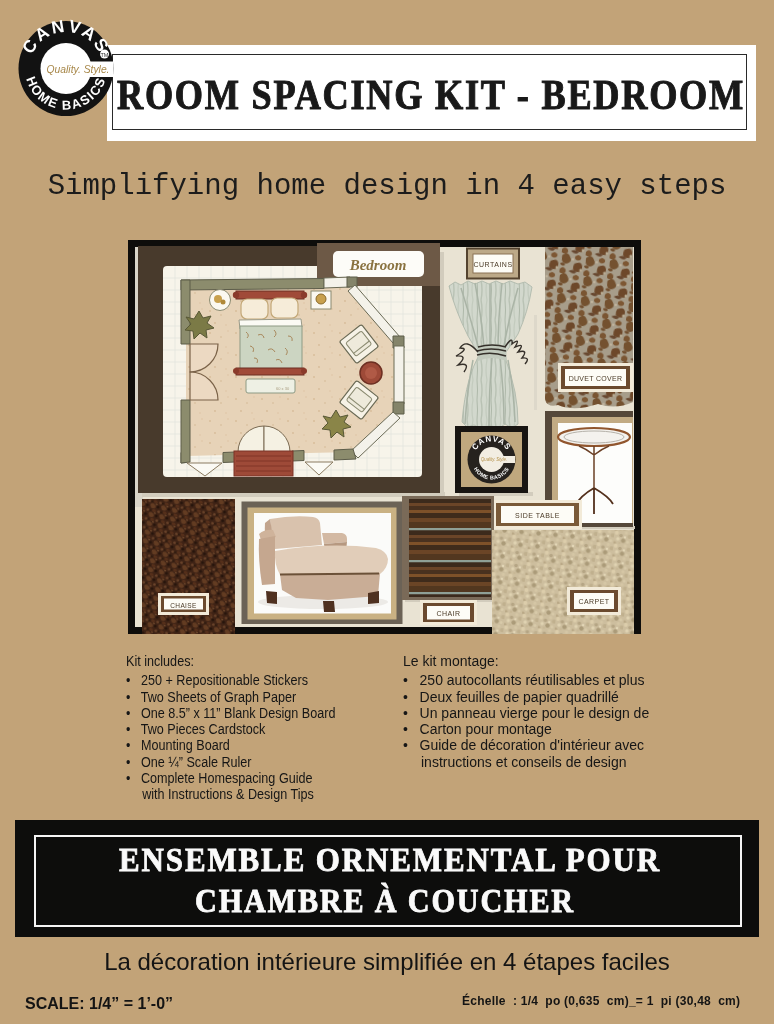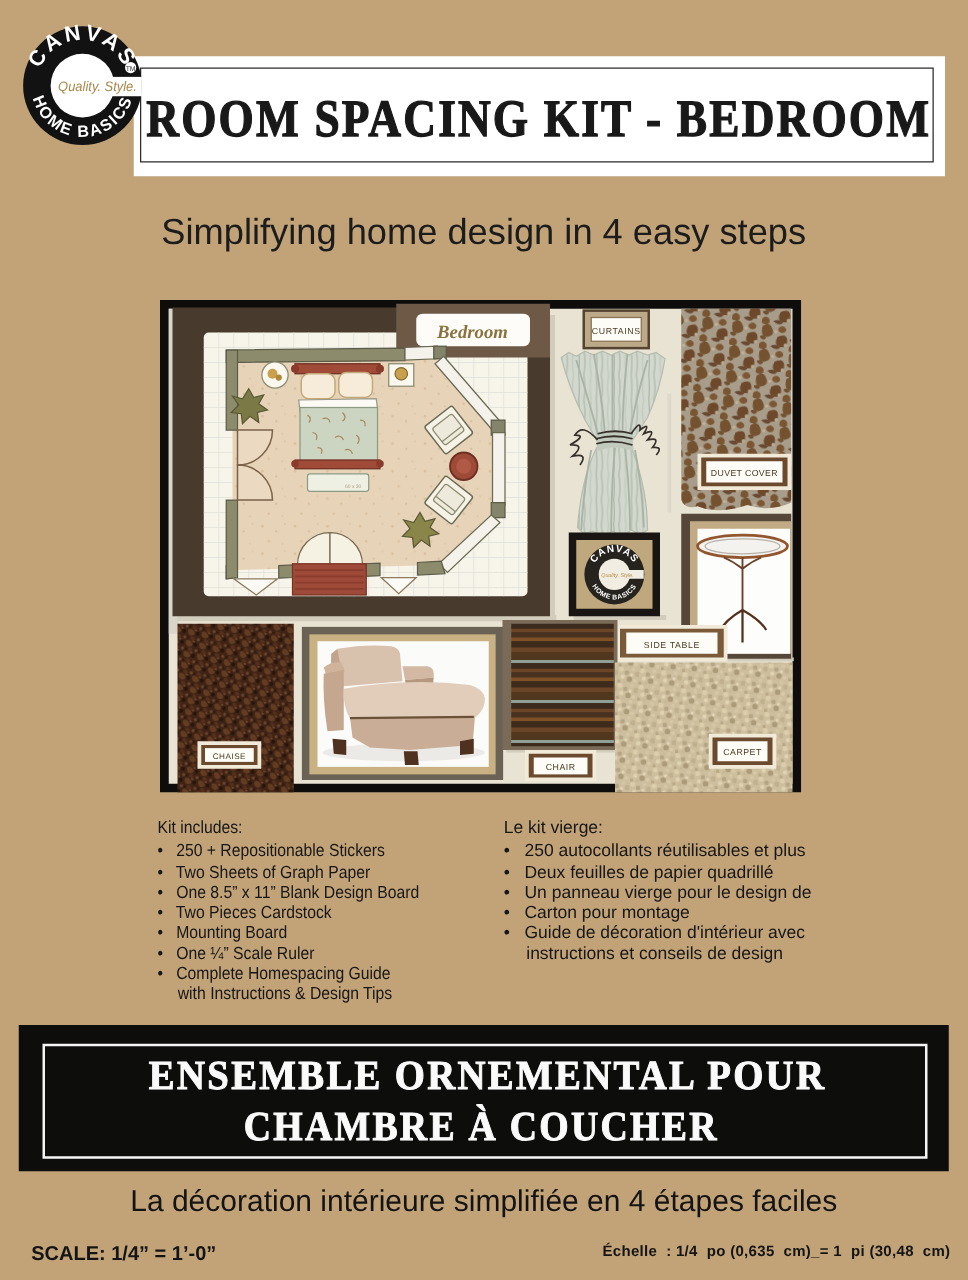--- a/index.html
+++ b/index.html
@@ -30,21 +30,21 @@
     <textPath href="#arcTop" startOffset="50%" text-anchor="middle">CANVAS</textPath>
   </text>
   <text font-family="Liberation Sans" font-weight="bold" font-size="13" fill="#ffffff" letter-spacing="1.5">
     <textPath href="#arcBot" startOffset="50%" text-anchor="middle">HOME BASICS</textPath>
   </text>
   <text x="46.5" y="72.8" font-family="Liberation Sans" font-style="italic" font-size="11" fill="#a8884a" textLength="63" lengthAdjust="spacingAndGlyphs">Quality. Style.</text>
   <circle cx="104.5" cy="54" r="4.5" fill="#ffffff"></circle>
   <text x="100.5" y="56.5" font-family="Liberation Sans" font-size="5.5" fill="#333333">TM</text>
 </svg>
 
-<div class="abs" style="left:0;top:170px;width:774px;text-align:center;font-size:29px;color:#1c1c1c;">Simplifying home design in 4 easy steps</div>
+<div class="abs" style="left:0;top:170px;width:774px;text-align:center;font-size:29px;color:#1c1c1c;font-family:Liberation Mono, monospace;">Simplifying home design in 4 easy steps</div>
 
 <svg class="abs" style="left:128px;top:240px;" width="513" height="394" viewBox="0 0 513 394" id="photo">
   <defs>
     <pattern id="chenille" width="11" height="9" patternUnits="userSpaceOnUse" patternTransform="rotate(12)">
       <rect width="11" height="9" fill="#3f2315"></rect>
       <path d="M0 1 q3 -2 5 1 q2 2 -1 3 q-4 1 -4 -4z" fill="#633c22"></path>
       <circle cx="8" cy="3" r="1.6" fill="#27150c"></circle>
       <path d="M3 6 q3 -1 4 2 q-2 2 -4 0z" fill="#552f1a"></path>
       <circle cx="9.5" cy="7.5" r="1.3" fill="#6b442a"></circle>
       <circle cx="1" cy="7.5" r="1" fill="#2d1a0e"></circle>
@@ -337,21 +337,21 @@
   <div>•&nbsp;&nbsp; Two Sheets of Graph Paper</div>
   <div>•&nbsp;&nbsp; One 8.5” x 11” Blank Design Board</div>
   <div>•&nbsp;&nbsp; Two Pieces Cardstock</div>
   <div>•&nbsp;&nbsp; Mounting Board</div>
   <div>•&nbsp;&nbsp; One ¼” Scale Ruler</div>
   <div>•&nbsp;&nbsp; Complete Homespacing Guide</div>
   <div style="padding-left:18px;">with Instructions &amp; Design Tips</div>
 </div>
 
 <div class="abs" style="left:403px;top:653px;width:300px;font-size:14px;color:#161616;line-height:16.3px;">
-  <div>Le kit vierge:</div>
+  <div>Le kit montage:</div>
   <div style="margin-top:3px;">•&nbsp;&nbsp; 250 autocollants réutilisables et plus</div>
   <div>•&nbsp;&nbsp; Deux feuilles de papier quadrillé</div>
   <div>•&nbsp;&nbsp; Un panneau vierge pour le design de</div>
   <div>•&nbsp;&nbsp; Carton pour montage</div>
   <div>•&nbsp;&nbsp; Guide de décoration d'intérieur avec</div>
   <div style="padding-left:18px;">instructions et conseils de design</div>
 </div>
 
 <div class="abs" style="left:15px;top:820px;width:744px;height:117px;background:#0d0d0c;"></div>
 
@@ -359,13 +359,13 @@
 
 <svg class="abs" style="left:15px;top:820px;" width="744" height="117">
   <text x="104" y="51" textLength="542" lengthAdjust="spacingAndGlyphs" font-family="Liberation Serif" font-weight="bold" font-size="33" fill="#fafafa" stroke="#fafafa" stroke-width="0.8" style="letter-spacing:2px">ENSEMBLE ORNEMENTAL POUR</text>
   <text x="180" y="92" textLength="380" lengthAdjust="spacingAndGlyphs" font-family="Liberation Serif" font-weight="bold" font-size="33" fill="#fafafa" stroke="#fafafa" stroke-width="0.8" style="letter-spacing:2px">CHAMBRE À COUCHER</text>
 </svg>
 
 <div class="abs" style="left:0;top:948px;width:774px;text-align:center;font-size:24px;color:#141414;">La décoration intérieure simplifiée en 4 étapes faciles</div>
 
 <div class="abs" style="left:25px;top:995px;font-size:16px;font-weight:bold;color:#141414;">SCALE: 1/4” = 1’-0”</div>
 
-<div class="abs" style="left:462px;top:994px;font-size:12px;letter-spacing:0.25px;font-weight:bold;color:#141414;margin-left:20px;">Échelle&nbsp; : 1/4&nbsp; po (0,635&nbsp; cm)_= 1&nbsp; pi (30,48&nbsp; cm)</div>
+<div class="abs" style="left:462px;top:994px;font-size:12px;letter-spacing:0.25px;font-weight:bold;color:#141414;">Échelle&nbsp; : 1/4&nbsp; po (0,635&nbsp; cm)_= 1&nbsp; pi (30,48&nbsp; cm)</div>
 
 </body></html>

